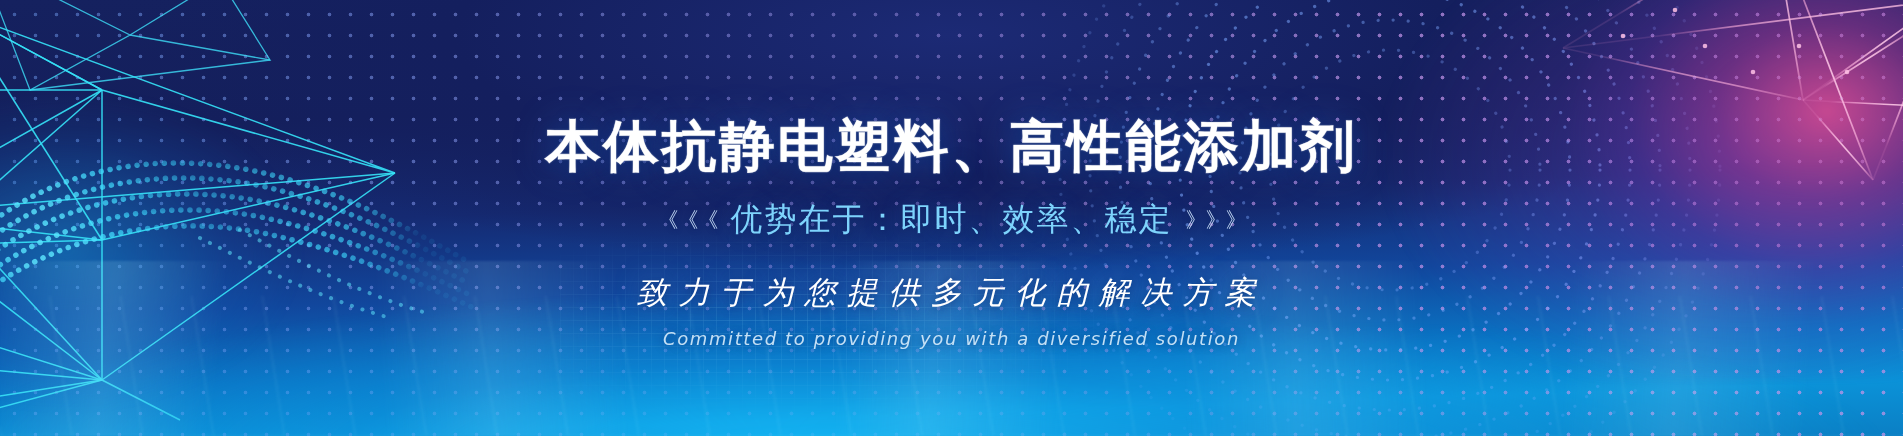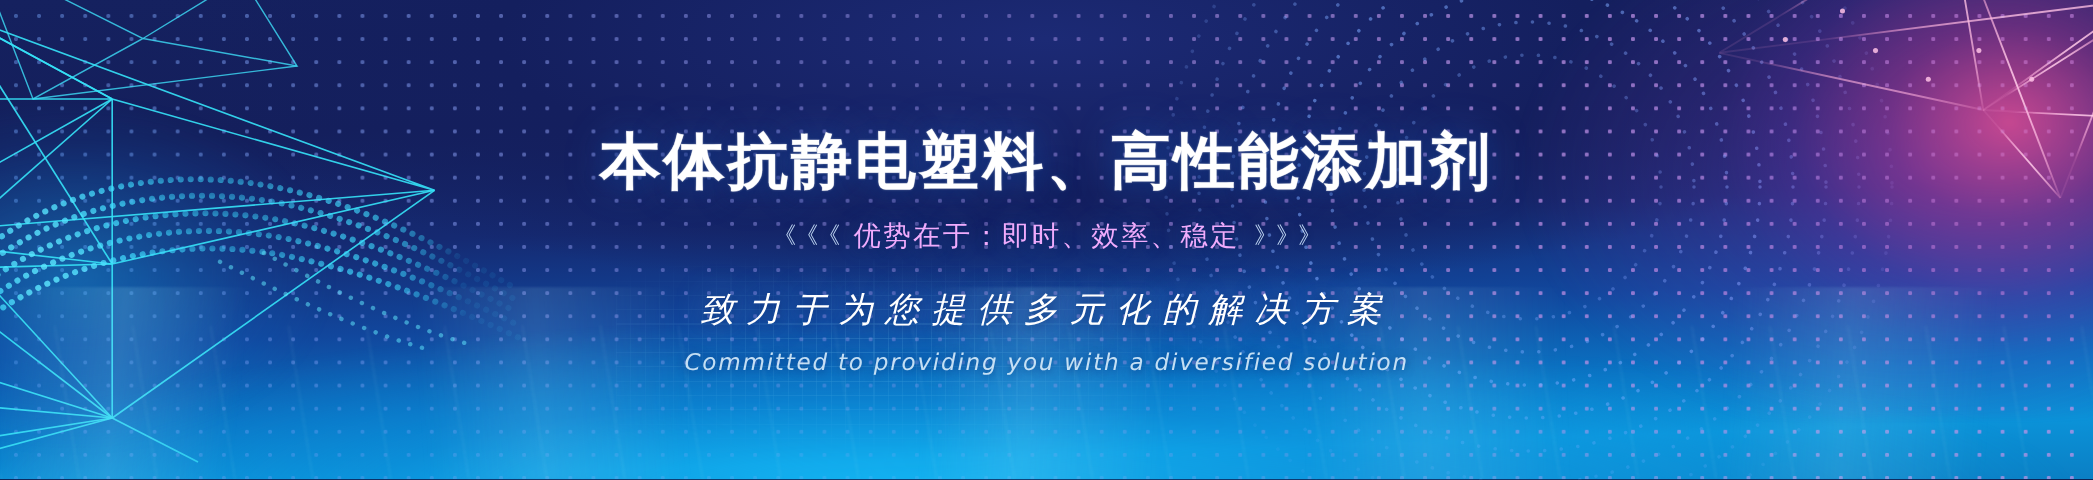--- a/index.html
+++ b/index.html
@@ -169,22 +169,22 @@
   }
   .chev {
     color: #cfe6ff;
     font-size: 21px;
     letter-spacing: -1px;
     opacity: .92;
     font-family: "DejaVu Sans", sans-serif;
     text-shadow: 0 1px 6px rgba(8,30,90,.8);
   }
   .subtitle {
-    font-size: 25px;
-    color: #f0abfc;
+    font-size: 32px;
+    color: #7dd3fc;
     letter-spacing: 2px;
     text-shadow: 0 1px 8px rgba(8,30,90,.9), 0 0 20px rgba(70,150,255,.35);
     font-family: Liberation Mono, monospace;
   }
 
   .script-cn {
     margin-top: 30px;
     font-family: "DejaVu Serif", serif;
     font-size: 31px;
     font-style: italic;
@@ -192,21 +192,21 @@
     color: #ffffff;
     letter-spacing: 11px;
     white-space: nowrap;
     text-shadow: 0 1px 10px rgba(8,40,110,.85), 0 0 26px rgba(120,200,255,.5);
   }
 
   .script-en {
     margin-top: 14px;
     font-family: "DejaVu Sans", sans-serif;
     font-style: italic;
-    font-size: 21px;
+    font-size: 18px;
     letter-spacing: 1.6px;
     color: rgba(226,243,255,.86);
     white-space: nowrap;
     text-shadow: 0 1px 8px rgba(8,40,110,.7);
   }
 </style>
 </head>
 <body>
 
 <div class="banner">

